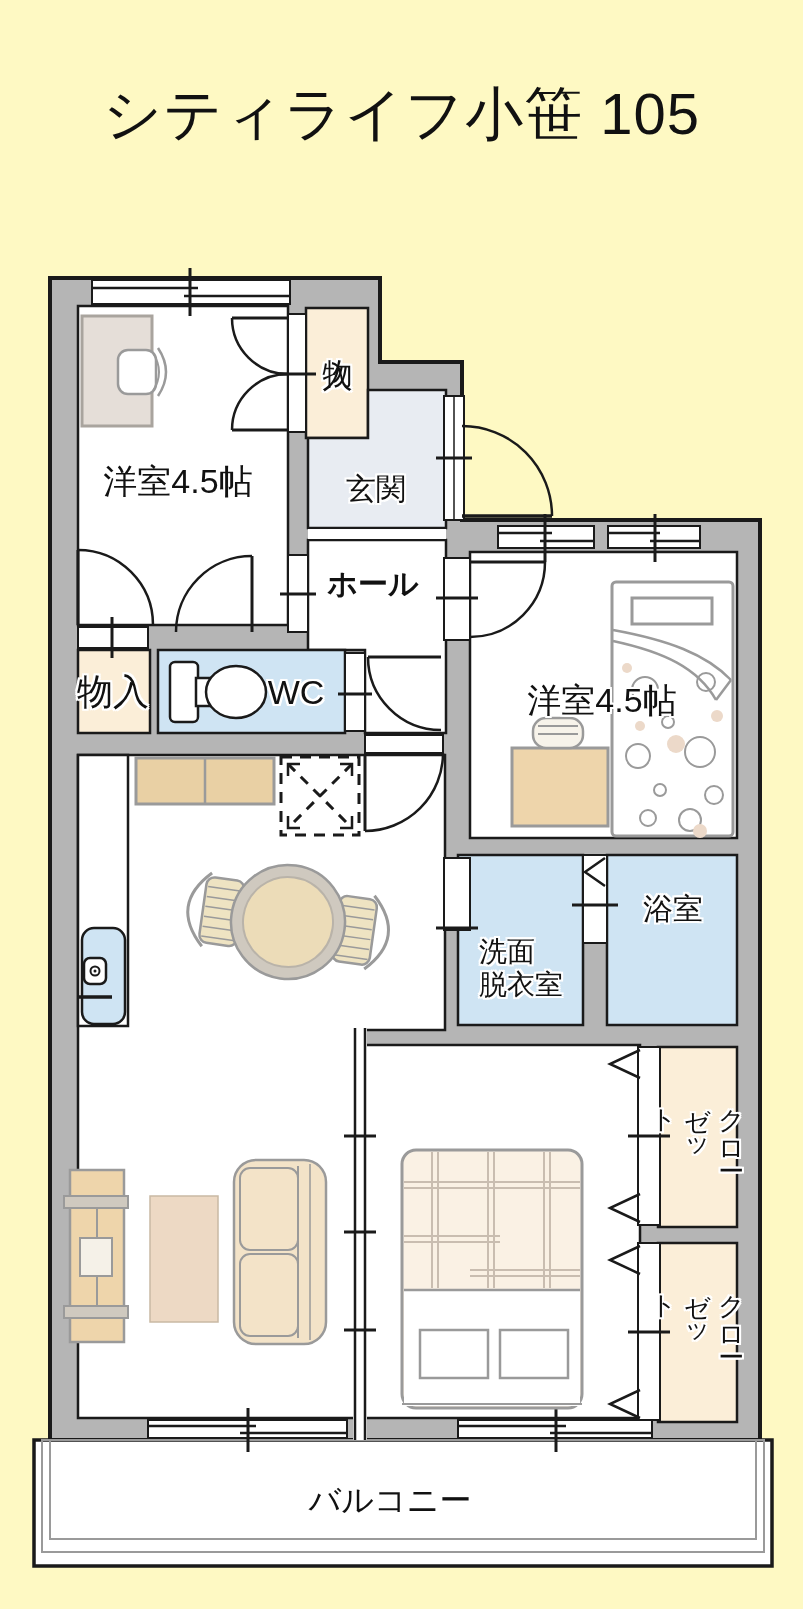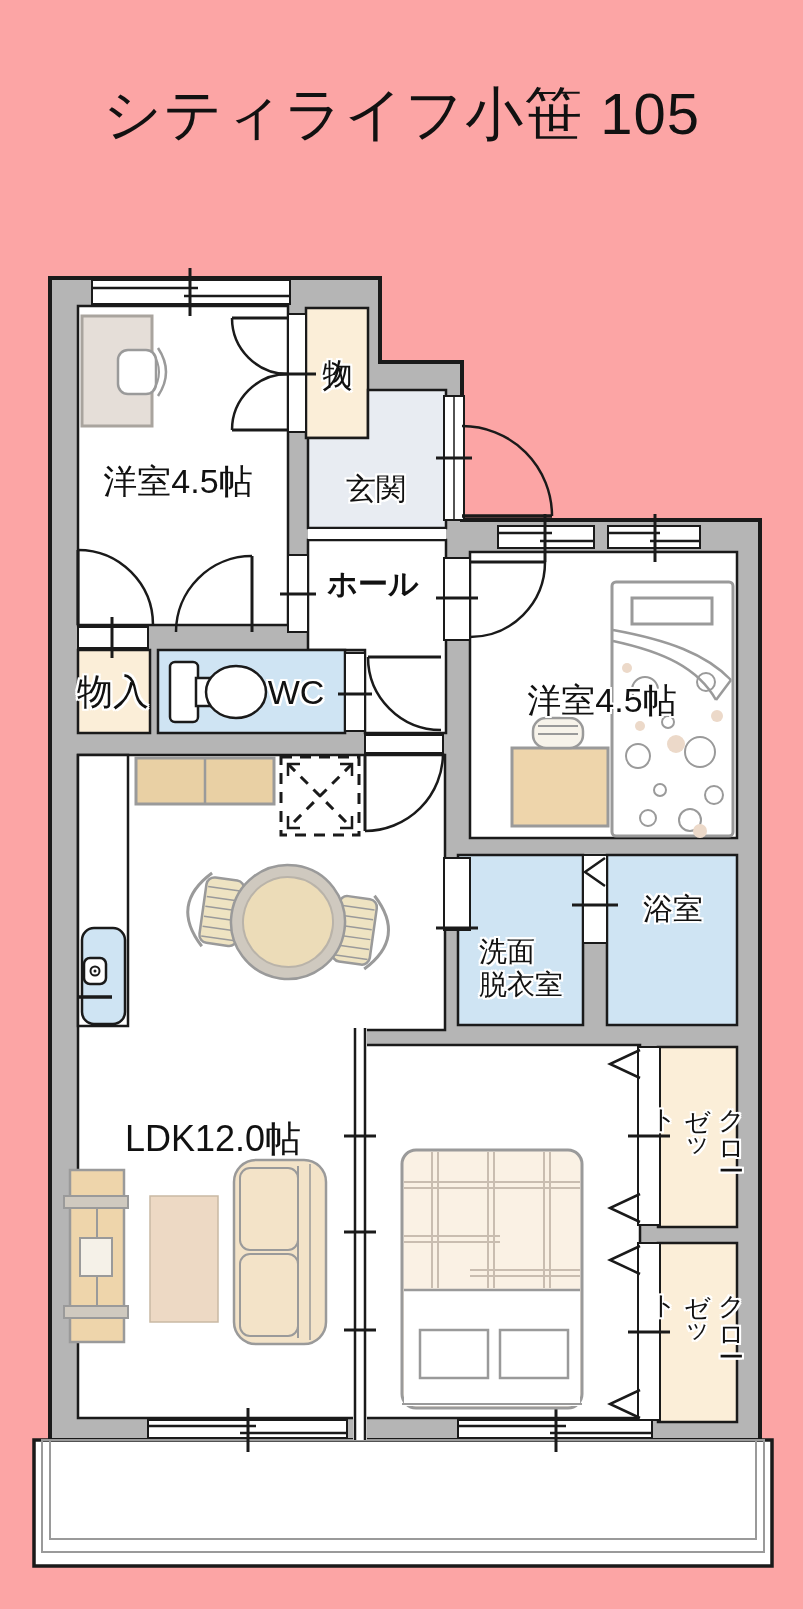--- a/index.html
+++ b/index.html
@@ -1,16 +1,16 @@
 <!DOCTYPE html>
 <html><head>
 <meta charset="utf-8">
 <style>
   html,body{margin:0;padding:0;background:#fff;}
-  .stage{position:relative;width:803px;height:1609px;background:#fca5a5;overflow:hidden;
+  .stage{position:relative;width:803px;height:1609px;background:#fef9c3;overflow:hidden;
          font-family:"Liberation Sans","DejaVu Sans",sans-serif;}
   .title{position:absolute;left:50%;top:76px;transform:translate(-50%,-50%);
          font-size:58px;font-weight:500;color:#111;white-space:nowrap;letter-spacing:1px;}
   .plan-svg{position:absolute;left:0;top:0;}
   .rlabel{position:absolute;transform:translate(-50%,-50%);color:#111;font-weight:500;
           white-space:nowrap;text-align:left;
           text-shadow:-2px -2px 0 #fff,2px -2px 0 #fff,-2px 2px 0 #fff,2px 2px 0 #fff,
                       0 -2px 0 #fff,0 2px 0 #fff,-2px 0 0 #fff,2px 0 0 #fff;}
   .vert{writing-mode:vertical-rl;white-space:normal;}
   .prelines{white-space:pre-line;line-height:1.18;}
@@ -327,21 +327,21 @@
 
 <div class="rlabel" style="left:113px;top:692px;font-size:36px;">物入</div>
 
 <div class="rlabel" style="left:602px;top:701px;font-size:34px;">洋室4.5帖</div>
 
 <div class="rlabel prelines" style="left:521px;top:936px;font-size:28px;margin-top:32px;">洗面
 脱衣室</div>
 
 <div class="rlabel" style="left:673px;top:909px;font-size:30px;">浴室</div>
 
-<div class="rlabel" style="left:213px;top:1139px;font-size:36px;">LDK12.0帖</div>
 
 
 <div class="rlabel vert" style="left:697px;top:1140px;font-size:26px;height:100px;letter-spacing:4px;line-height:1.3;">クローゼット</div>
 
 <div class="rlabel vert" style="left:697px;top:1326px;font-size:26px;height:100px;letter-spacing:4px;line-height:1.3;">クローゼット</div>
 
+<div class="rlabel" style="left:390px;top:1501px;font-size:32px;">バルコニー</div>
 
 </div>
 
 </body></html>

